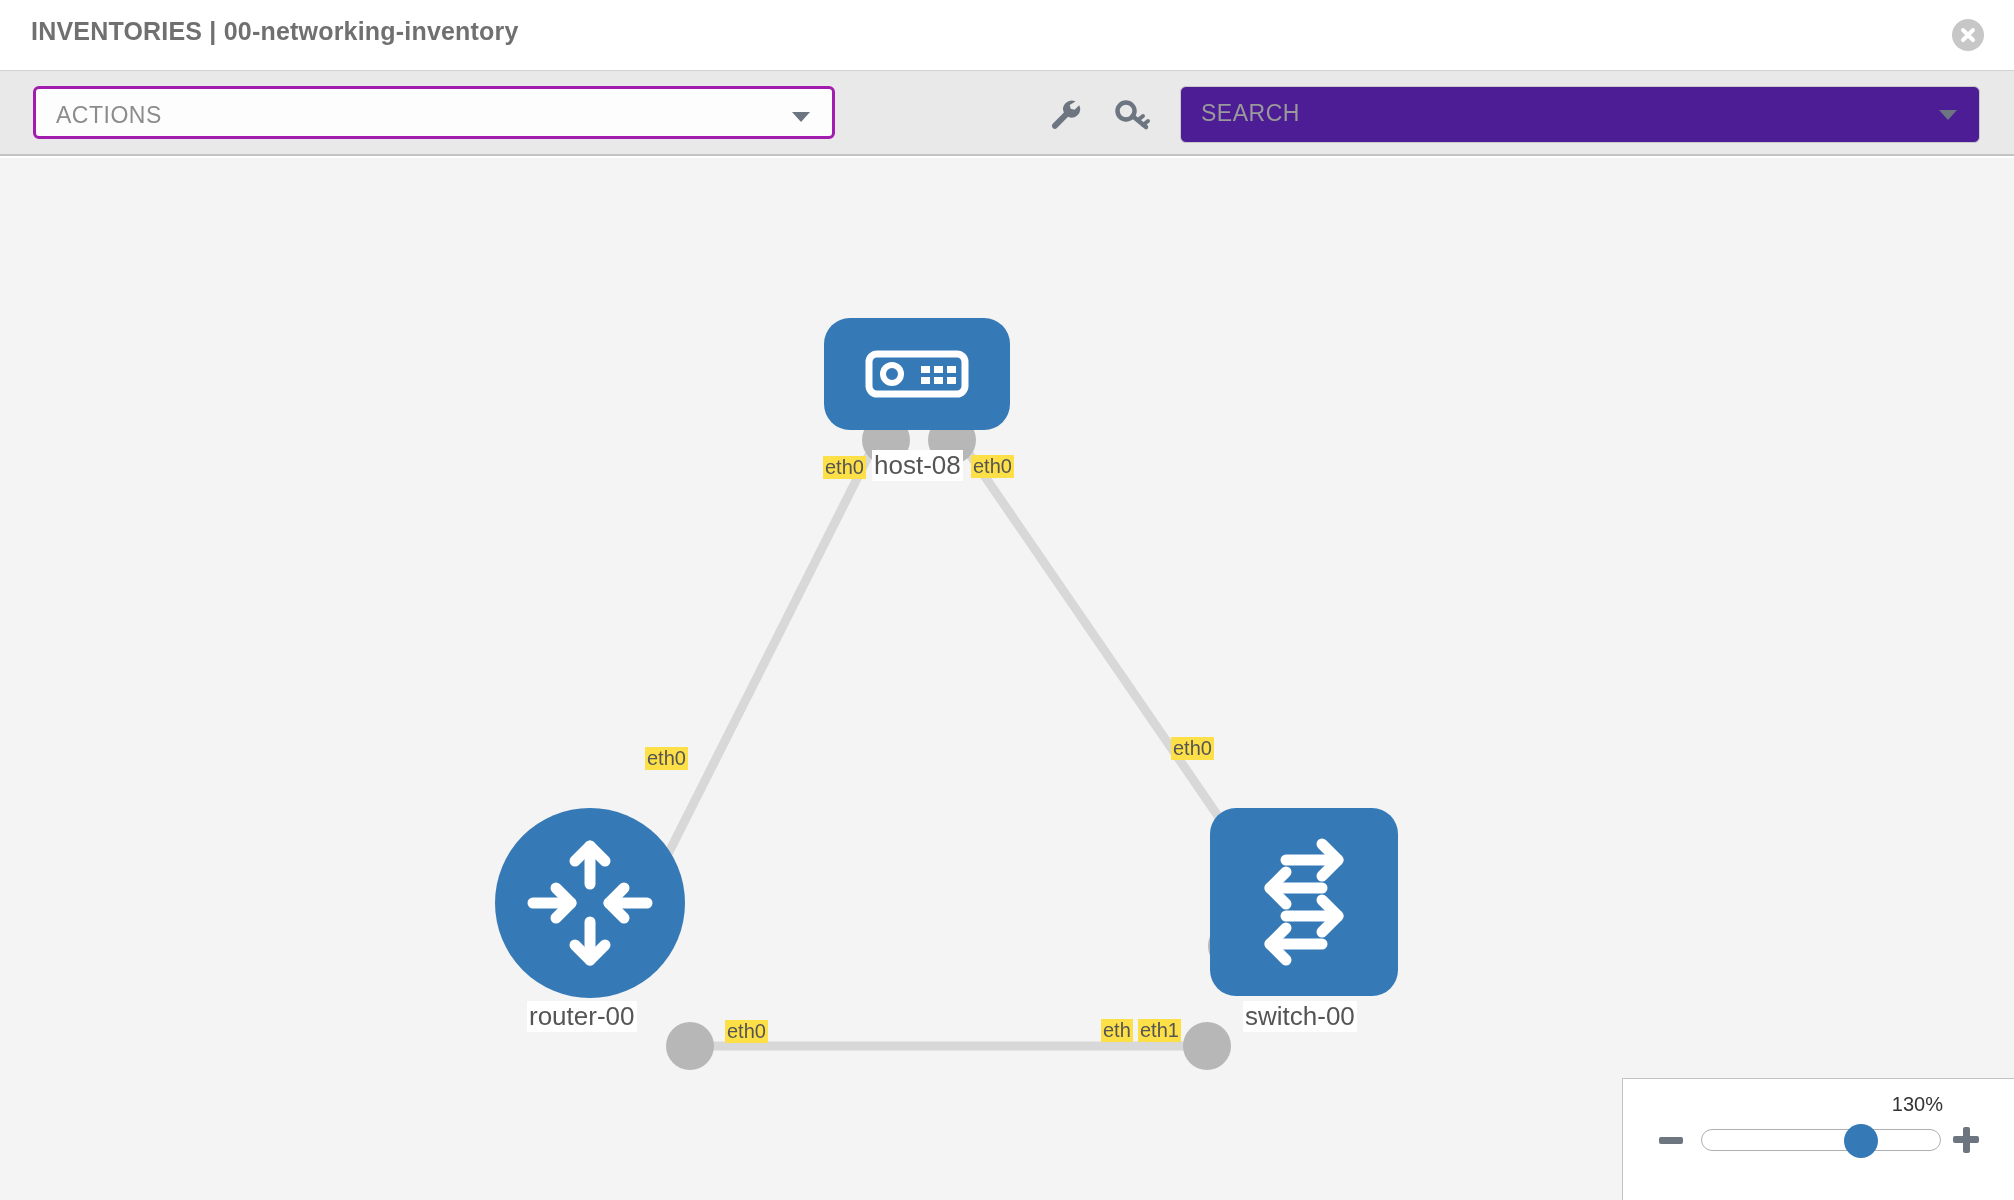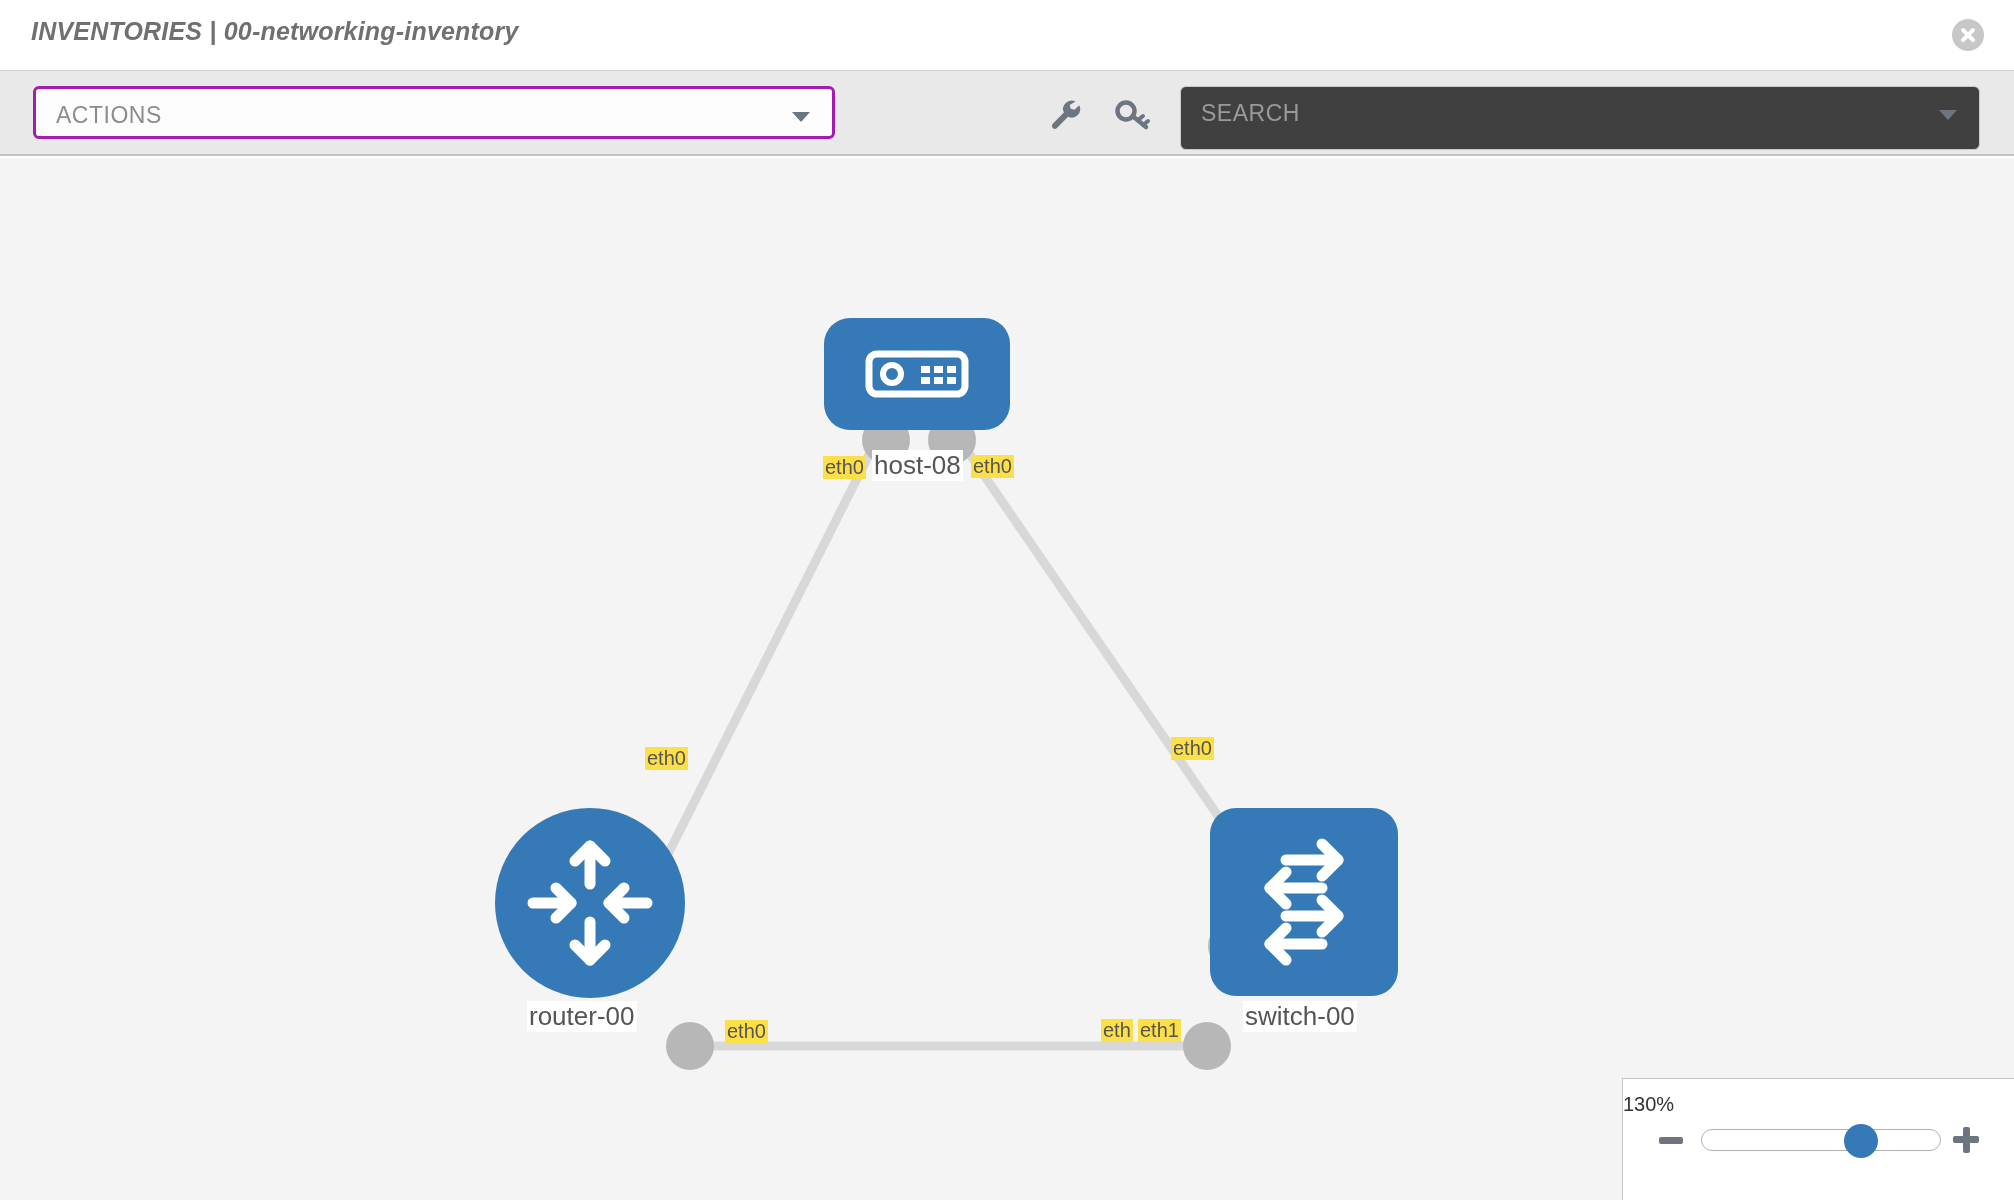--- a/index.html
+++ b/index.html
@@ -7,21 +7,20 @@
     width: 2014px; height: 1200px;
     font-family: "Liberation Sans", sans-serif;
     background: #ffffff;
     overflow: hidden;
   }
 
   
   .header {
     position: absolute; left: 0; top: 0; width: 2014px; height: 80px;
     background: #ffffff;
-    font-style: italic;
   }
   .page-title {
     position: absolute; left: 31px; top: 17px;
     font-size: 25px; font-weight: bold; color: #707070;
     letter-spacing: 0.2px; white-space: nowrap;
   }
   .close-btn {
     position: absolute; right: 30px; top: 19px;
     width: 32px; height: 32px; border-radius: 50%;
     background: #c7c7c7; cursor: pointer;
@@ -55,22 +54,22 @@
   }
   .tool-icon {
     position: absolute; top: 26px; width: 40px; height: 36px;
     cursor: pointer;
   }
   .tool-wrench { left: 1046px; }
   .tool-key    { left: 1113px; }
 
   .search-box {
     position: absolute; left: 1180px; top: 15px;
-    width: 800px; height: 64px;
-    background: #404040;
+    width: 800px; height: 57px;
+    background: #4c1d95;
     border: 1px solid #c9c9c9; border-radius: 6px;
     cursor: text;
   }
   .search-placeholder {
     position: absolute; left: 20px; top: 13px;
     font-size: 23px; color: #9a9a9a; letter-spacing: 0.5px;
   }
 
   
   .canvas {
@@ -125,21 +124,21 @@
   
   .zoom-panel {
     position: absolute; left: 1622px; top: 1078px;
     width: 392px; height: 122px;
     background: #ffffff;
     border-top: 1px solid #c3c3c3;
     border-left: 1px solid #c3c3c3;
   }
   .zoom-value {
     position: absolute; left: 0; top: 14px; width: 320px;
-    text-align: left; font-size: 20px; color: #333333;
+    text-align: right; font-size: 20px; color: #333333;
   }
   .zoom-minus {
     position: absolute; left: 36px; top: 58px;
     width: 24px; height: 7px; border-radius: 2px;
     background: #6d7580; cursor: pointer;
   }
   .zoom-plus {
     position: absolute; left: 330px; top: 48px;
     width: 26px; height: 26px; cursor: pointer;
   }

